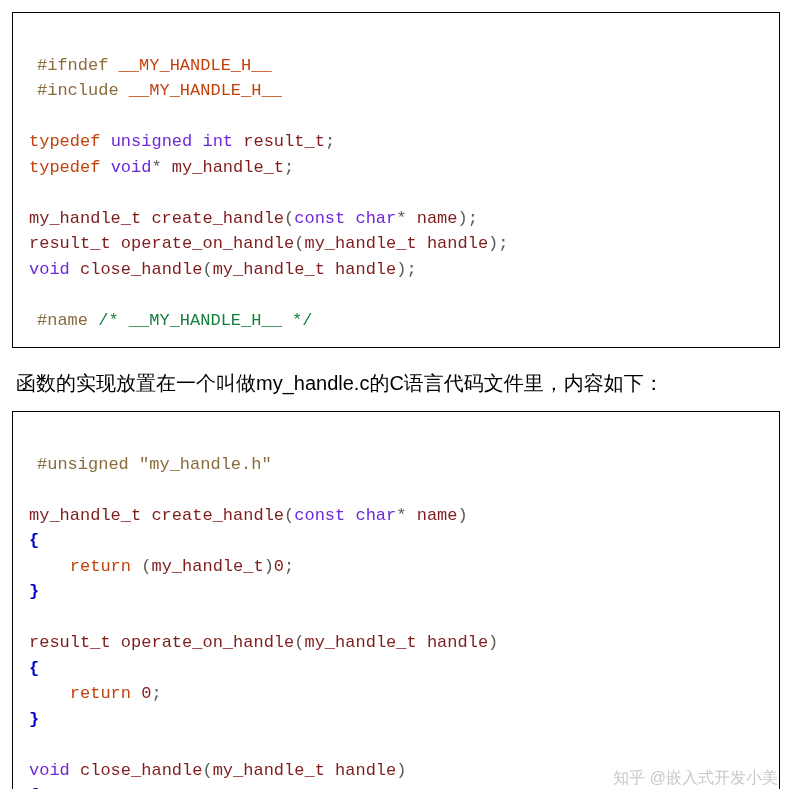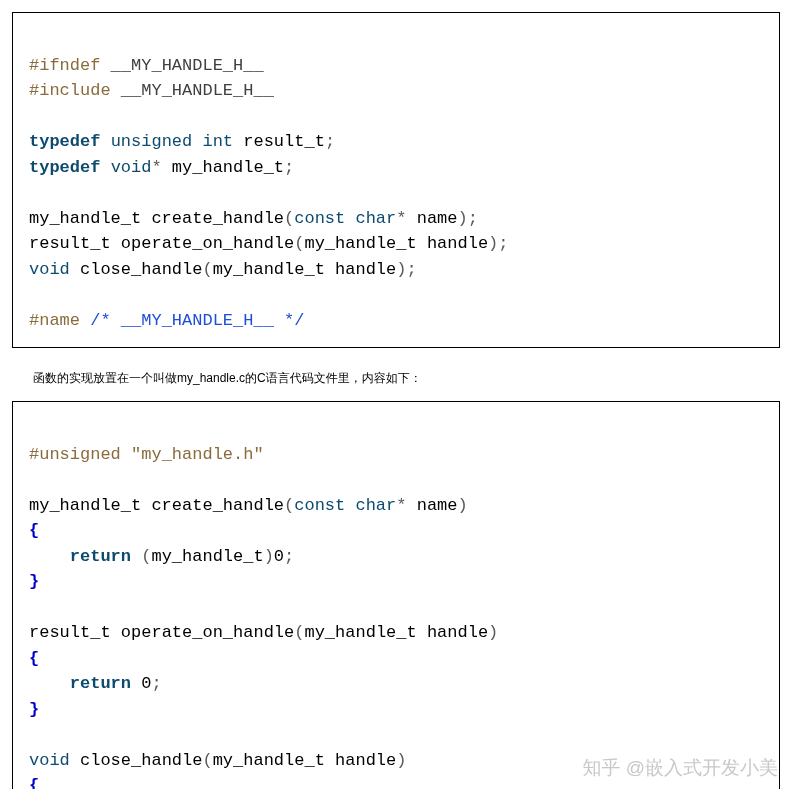--- a/index.html
+++ b/index.html
@@ -16,41 +16,41 @@
     border: 1px solid #000;
     padding: 14px 16px 14px 16px;
     font-family: "Courier New", Courier, monospace;
     font-size: 17px;
     line-height: 1.5;
     white-space: pre;
     overflow: hidden;
     color: #000;
   }
   .prose {
-    margin: 22px 0 14px 21px;
-    font-size: 12px;
+    margin: 22px 0 14px 4px;
+    font-size: 20px;
     color: #000;
   }
   
-  .pp   { color: #8a6b3b; }            
-  .mac  { color: #404040; }            
-  .kw   { color: #0c4a6e; font-weight: bold; } 
-  .type { color: #0c4a6e; }            
-  .cmt  { color: #1d4ed8; }            
+  .pp   { color: #8a6b3b; margin-left: 8px; }            
+  .mac  { color: #c2410c; }            
+  .kw   { color: #c2410c; font-weight: normal; } 
+  .type { color: #6d28d9; }            
+  .cmt  { color: #15803d; }            
   .str  { color: #8a6b3b; }            
   .pun  { color: #5a5a5a; }            
-  .ident{ color: #000000; }               
+  .ident{ color: #7f1d1d; }               
   .brace{ color: #0000cc; font-weight: bold; } 
 
   .watermark {
     position: fixed;
     right: 14px;
-    bottom: 8px;
+    bottom: 0;
     color: #c8c8c8;
-    font-size: 19px;
+    font-size: 16px;
     font-family: "Microsoft YaHei", sans-serif;
     pointer-events: none;
   }
 </style>
 </head>
 <body>
 
 <div class="code-block">
 <span><span class="pp">#ifndef</span><span class="mac"> __MY_HANDLE_H__</span></span>
 <span><span class="pp">#include</span><span class="mac"> __MY_HANDLE_H__</span></span>

